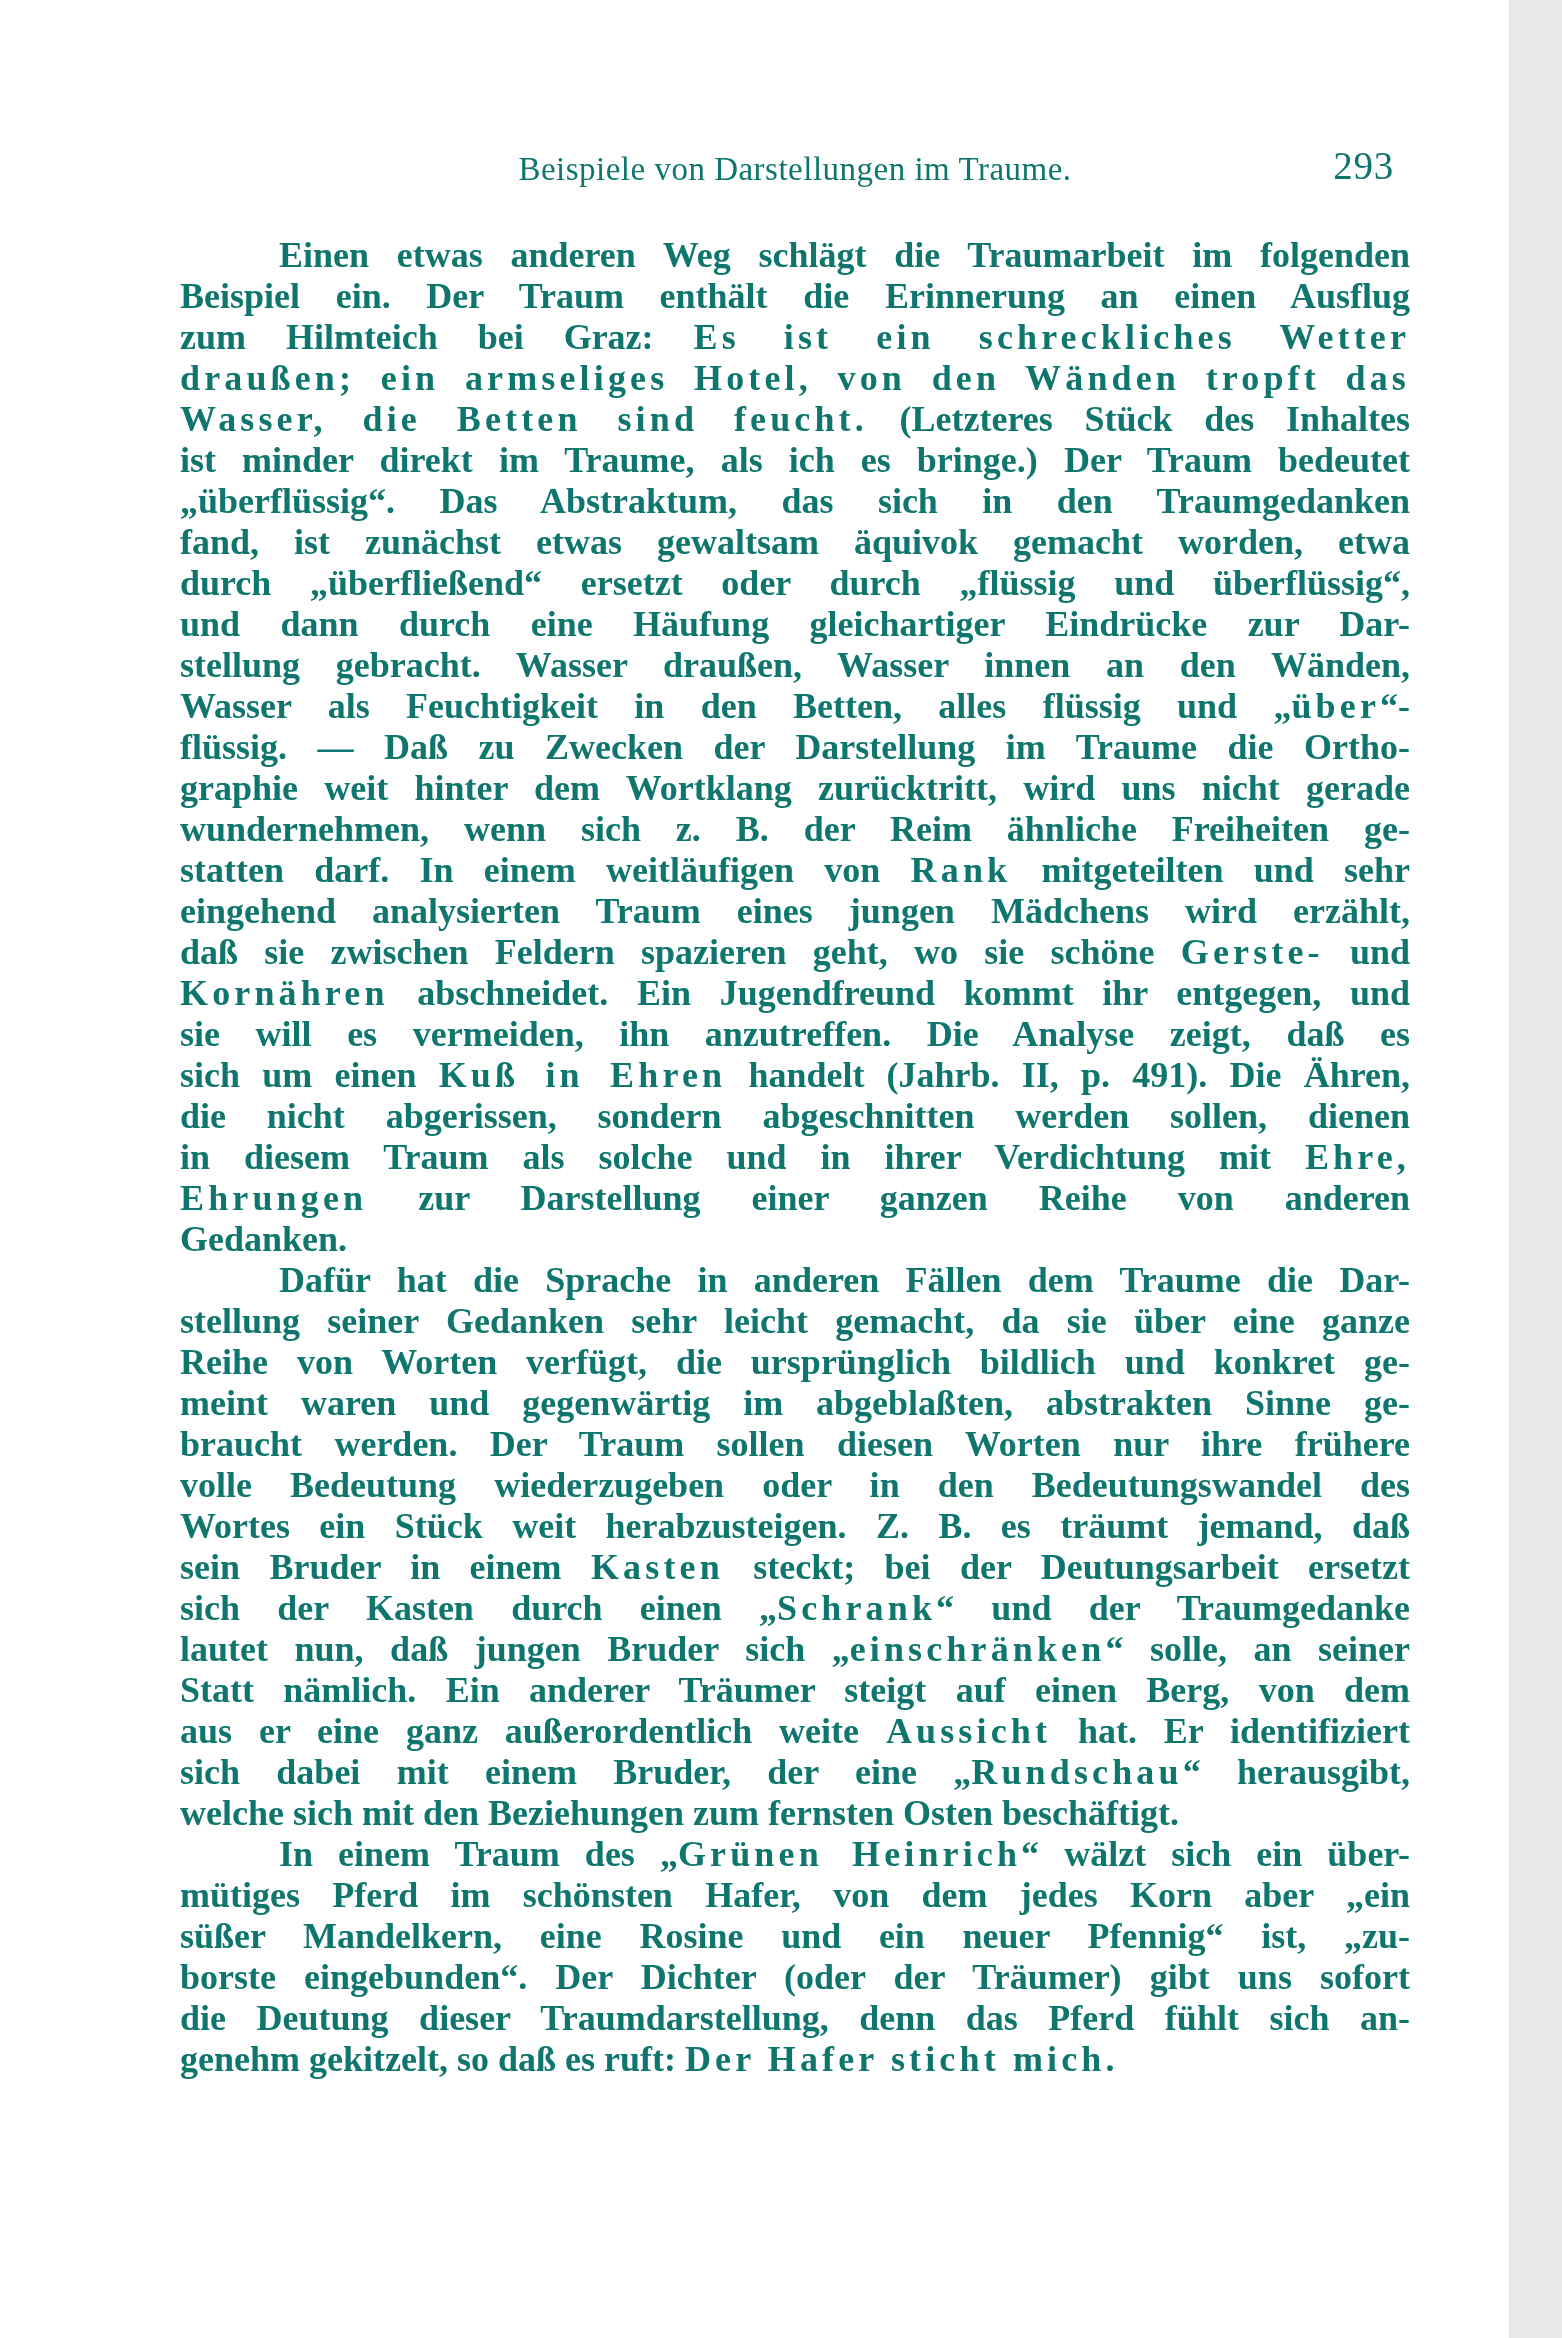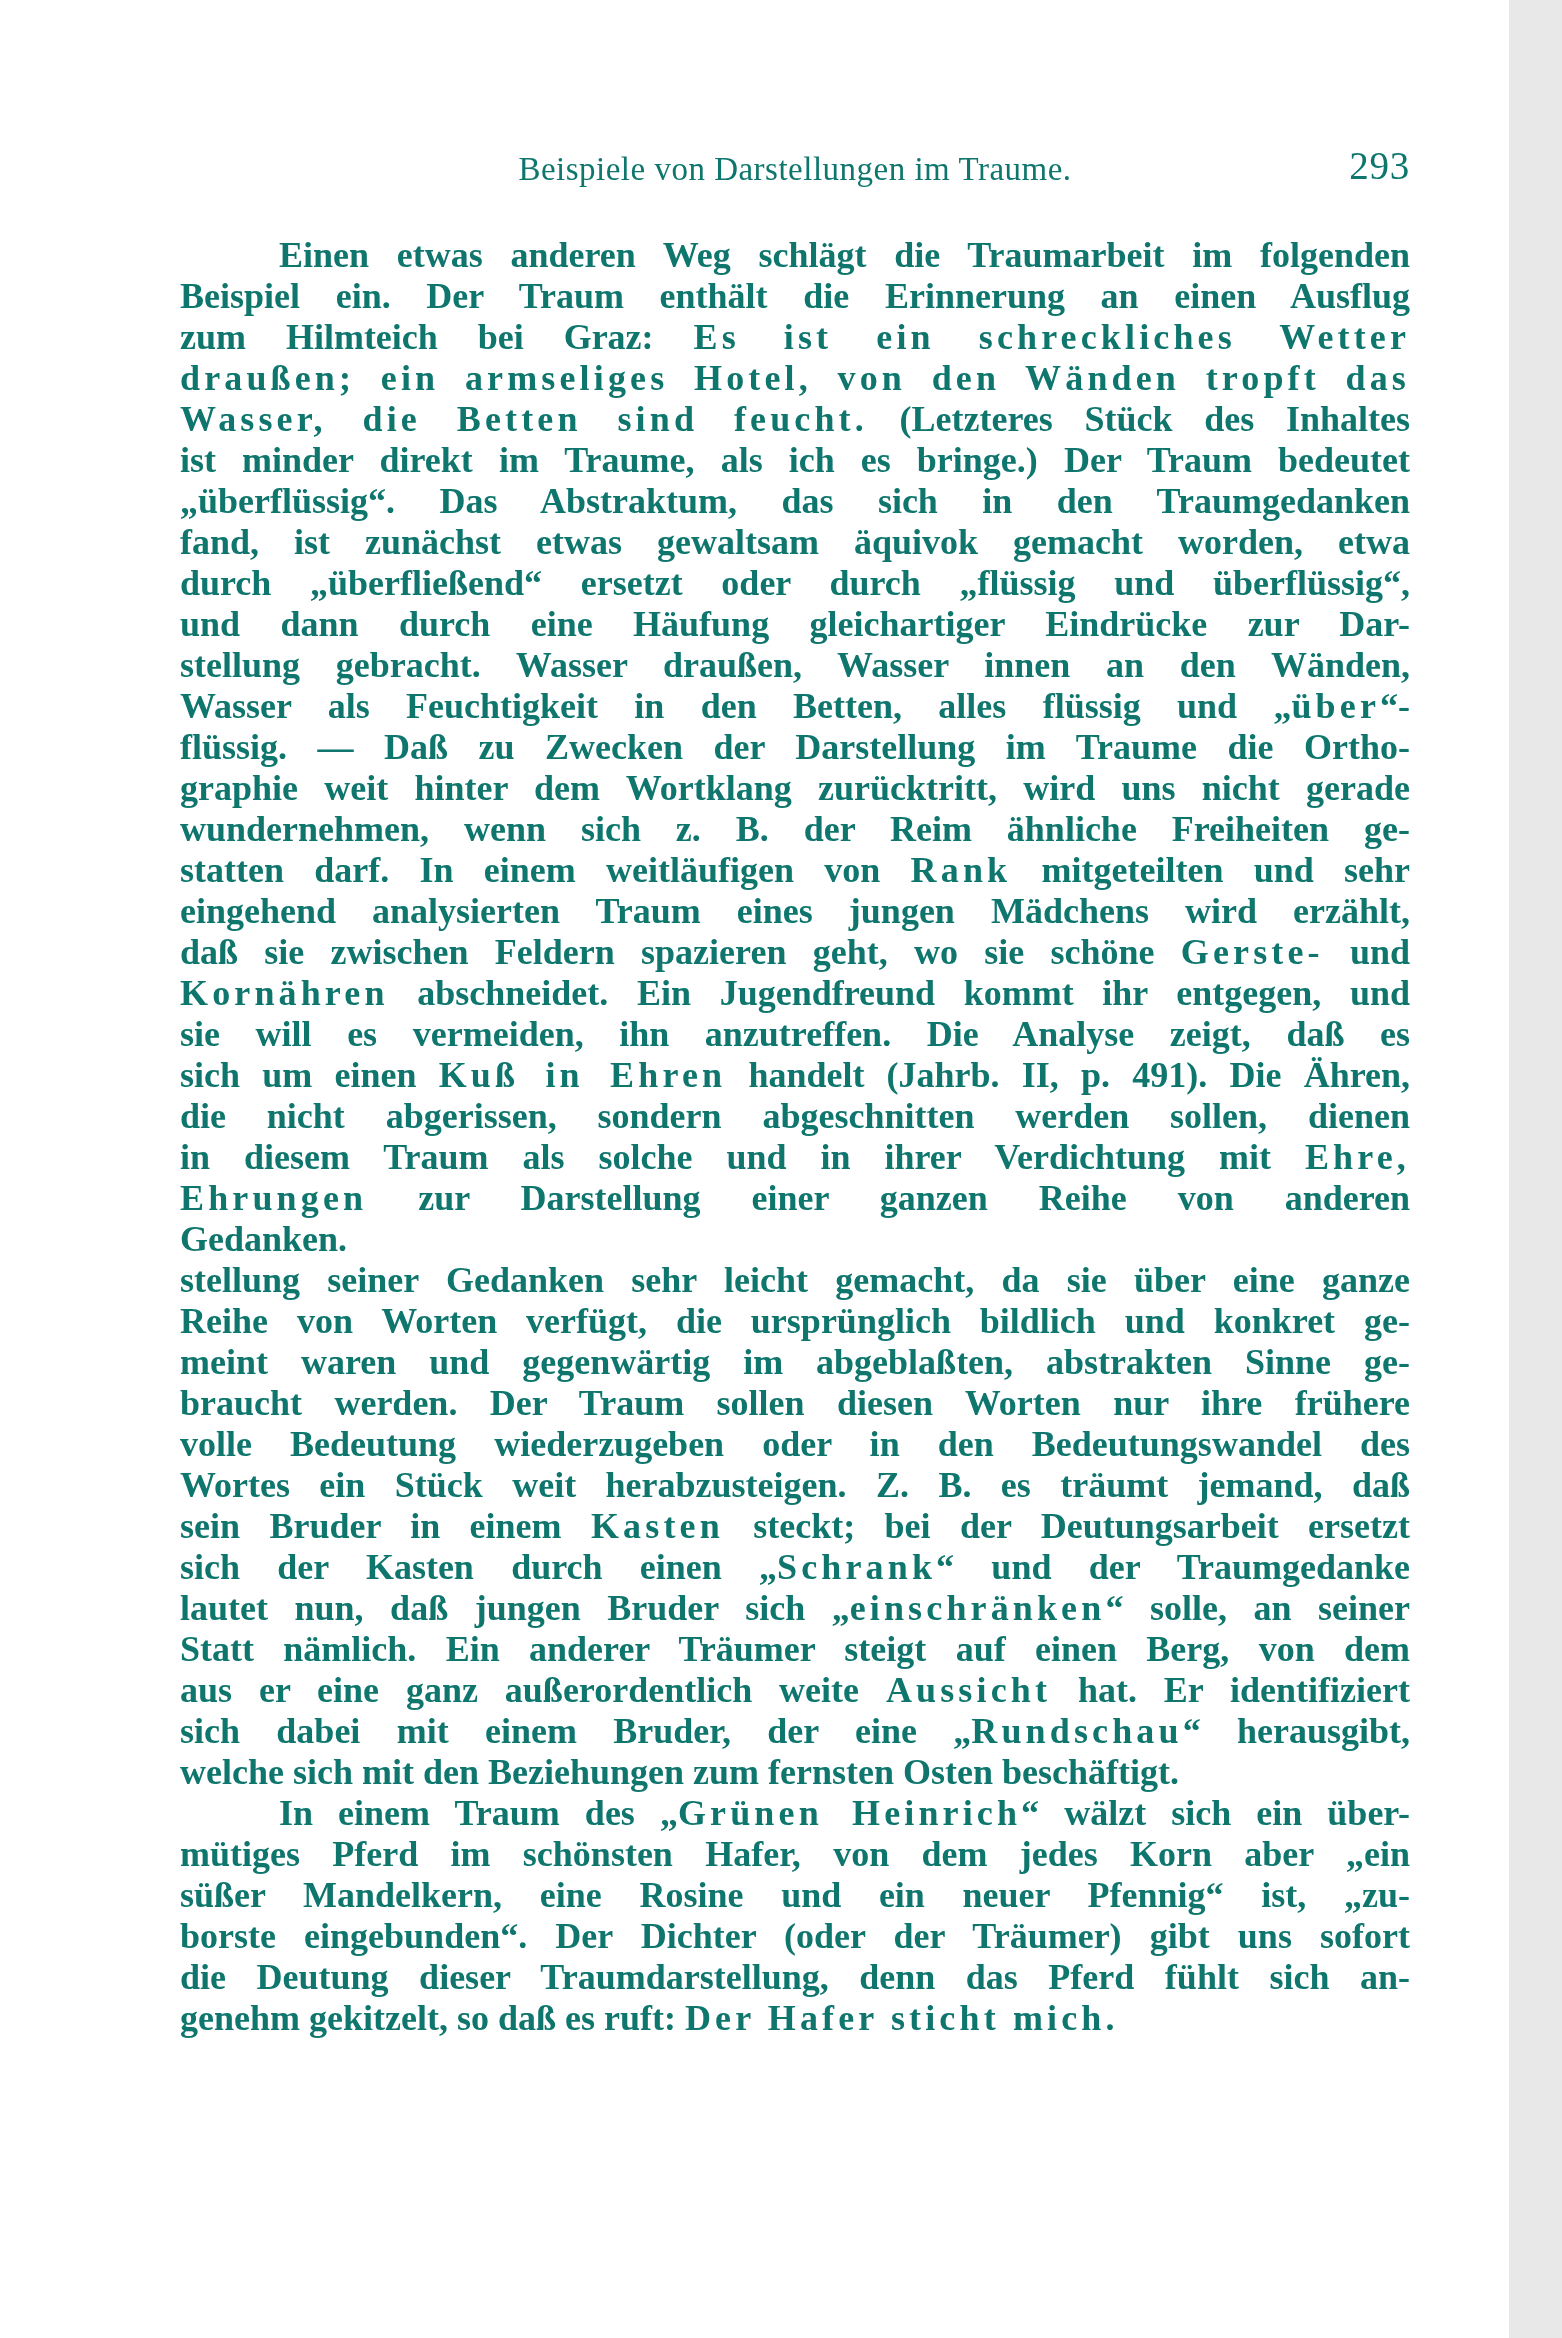--- a/index.html
+++ b/index.html
@@ -21,21 +21,21 @@
   }
   .running-head {
     display: block;
     text-align: center;
     font-size: 33px;
     letter-spacing: 0.015em;
     white-space: nowrap;
   }
   .page-number {
     position: absolute;
-    right: 0;
+    right: 16px;
     top: -7.6px;
     font-size: 39px;
     letter-spacing: 0.02em;
   }
   .text-block {
     position: absolute;
     left: 180px;
     top: 235px;
     width: 1230px;
     font-size: 36px;
@@ -85,20 +85,21 @@
       <div class="line"><span>statten darf. In einem weitläufigen von </span><span class="sp">Rank</span><span> mitgeteilten und sehr</span></div>
       <div class="line"><span>eingehend analysierten Traum eines jungen Mädchens wird erzählt,</span></div>
       <div class="line"><span>daß sie zwischen Feldern spazieren geht, wo sie schöne </span><span class="sp">Gerste-</span><span> und</span></div>
       <div class="line"><span class="sp">Kornähren</span><span> abschneidet. Ein Jugendfreund kommt ihr entgegen, und</span></div>
       <div class="line"><span>sie will es vermeiden, ihn anzutreffen. Die Analyse zeigt, daß es</span></div>
       <div class="line"><span>sich um einen </span><span class="sp">Kuß in Ehren</span><span> handelt (Jahrb. II, p. 491). Die Ähren,</span></div>
       <div class="line"><span>die nicht abgerissen, sondern abgeschnitten werden sollen, dienen</span></div>
       <div class="line"><span>in diesem Traum als solche und in ihrer Verdichtung mit </span><span class="sp">Ehre,</span></div>
       <div class="line"><span class="sp">Ehrungen</span><span> zur Darstellung einer ganzen Reihe von anderen</span></div>
       <div class="line last"><span>Gedanken.</span></div>
+      <div class="line indent"><span>Dafür hat die Sprache in anderen Fällen dem Traume die Dar-</span></div>
       <div class="line"><span>stellung seiner Gedanken sehr leicht gemacht, da sie über eine ganze</span></div>
       <div class="line"><span>Reihe von Worten verfügt, die ursprünglich bildlich und konkret ge-</span></div>
       <div class="line"><span>meint waren und gegenwärtig im abgeblaßten, abstrakten Sinne ge-</span></div>
       <div class="line"><span>braucht werden. Der Traum sollen diesen Worten nur ihre frühere</span></div>
       <div class="line"><span>volle Bedeutung wiederzugeben oder in den Bedeutungswandel des</span></div>
       <div class="line"><span>Wortes ein Stück weit herabzusteigen. Z. B. es träumt jemand, daß</span></div>
       <div class="line"><span>sein Bruder in einem </span><span class="sp">Kasten</span><span> steckt; bei der Deutungsarbeit ersetzt</span></div>
       <div class="line"><span>sich der Kasten durch einen „</span><span class="sp">Schrank</span><span>“ und der Traumgedanke</span></div>
       <div class="line"><span>lautet nun, daß jungen Bruder sich „</span><span class="sp">einschränken</span><span>“ solle, an seiner</span></div>
       <div class="line"><span>Statt nämlich. Ein anderer Träumer steigt auf einen Berg, von dem</span></div>

